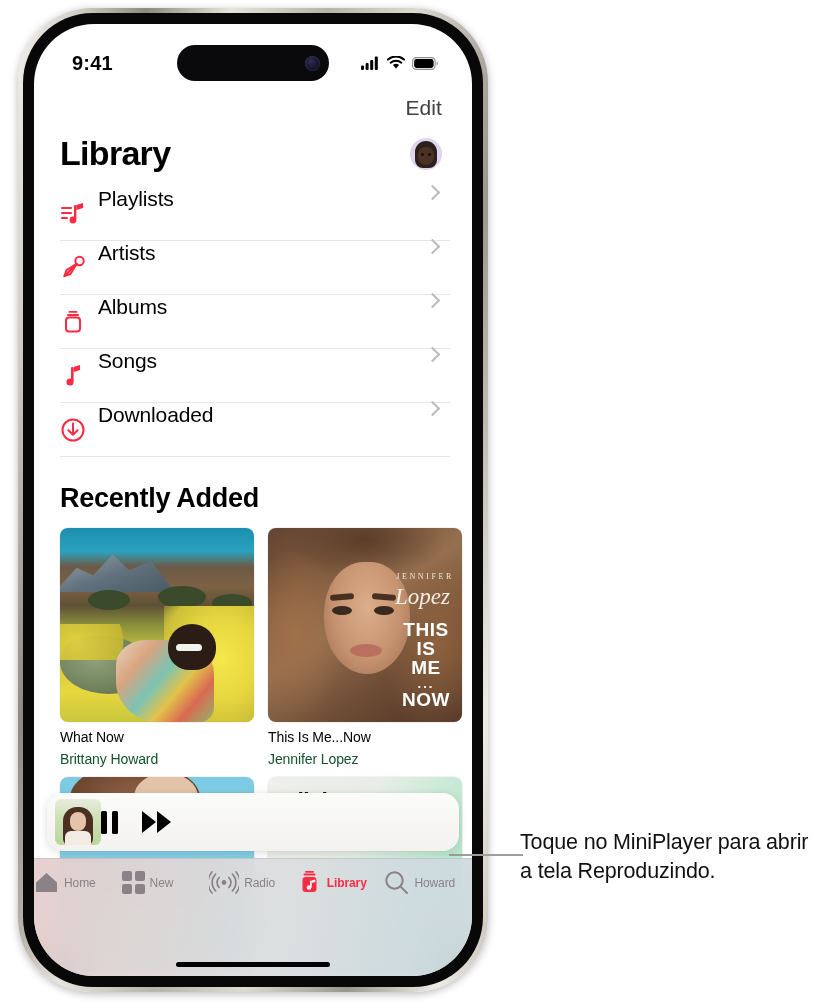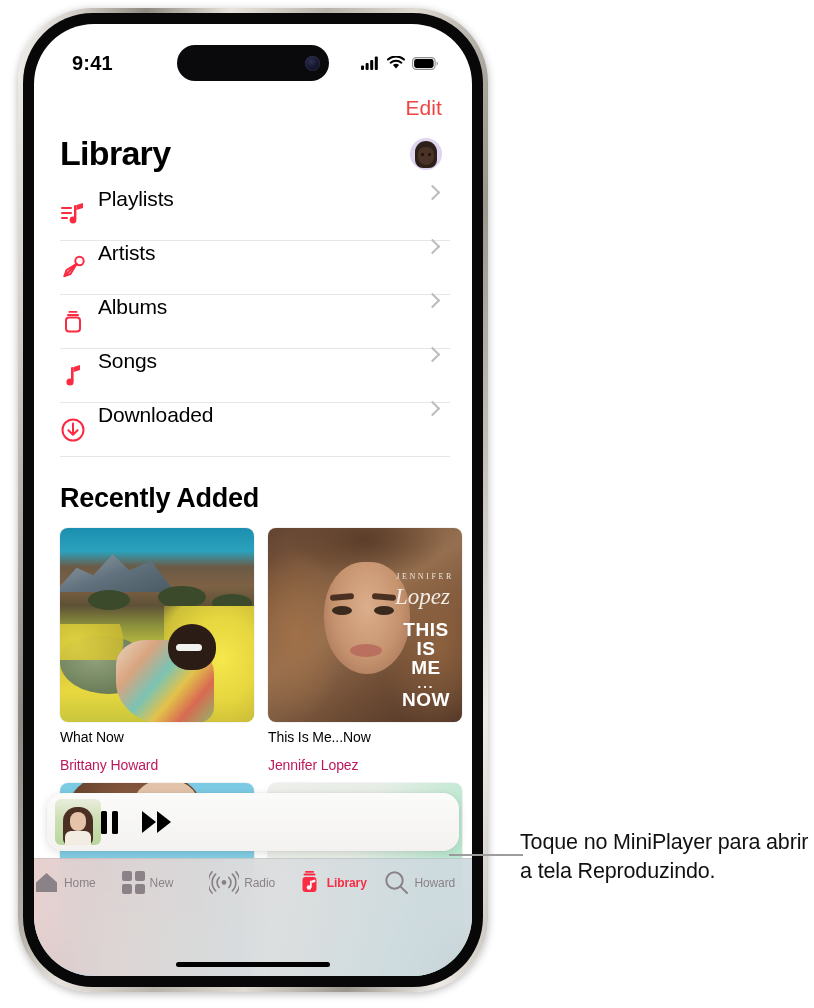--- a/index.html
+++ b/index.html
@@ -62,21 +62,21 @@
     padding-right: 9px;
   }
   #di-cam { width: 15px; height: 15px; border-radius: 50%;
             background: radial-gradient(circle at 40% 35%, #2d3050 0%, #14152a 55%, #08080f 100%);
             box-shadow: inset 0 0 2px #4a4d7a; }
 
   
   #content { position: absolute; inset: 0; padding: 0 0 0 0; }
 
   #edit-row { display: flex; justify-content: flex-end; padding: 72px 30px 0 0; }
-  #edit-btn { color: #ef4444; font-size: 21px; letter-spacing: .1px; cursor: pointer; text-align: right; }
+  #edit-btn { color: #404040; font-size: 21px; letter-spacing: .1px; cursor: pointer; text-align: right; }
 
   #title-row {
     display: flex; align-items: center; justify-content: space-between;
     padding: 14px 30px 0 26px;
   }
   #page-title { font-size: 34px; font-weight: bold; letter-spacing: -.7px; color: #000; }
   #avatar {
     width: 32px; height: 32px; border-radius: 50%;
     background: radial-gradient(circle at 50% 48%, #e4dcf4 0%, #dfd5f1 62%, #cfc3e8 100%);
     overflow: hidden; position: relative; flex: 0 0 auto;
@@ -102,21 +102,21 @@
           border-bottom: 2.2px solid #bcbcc0; transform: rotate(-45deg); margin-right: 12px; }
 
   
   #recent-title { margin: 26px 0 0 26px; font-size: 27px; font-weight: bold; letter-spacing: -.3px; }
   #grid { margin: 14px 0 0 26px; display: grid; grid-template-columns: 194px 194px; gap: 10px 14px; }
   .card { width: 194px; cursor: pointer; }
   .art { width: 194px; height: 194px; border-radius: 8px; overflow: hidden; position: relative;
          box-shadow: 0 0 0 .5px rgba(0,0,0,.10); }
   .c-title { font-size: 14px; font-weight: normal; color: #000; margin-top: 7px; letter-spacing: -.1px;
              white-space: nowrap; overflow: hidden; text-overflow: ellipsis; }
-  .c-sub { font-size: 14px; color: #be185d; margin-top: 12px; letter-spacing: -.1px;
+  .c-sub { font-size: 14px; color: #14532d; margin-top: 6px; letter-spacing: -.1px;
            white-space: nowrap; overflow: hidden; text-overflow: ellipsis; }
 
   
   .art1 { background: linear-gradient(180deg,
       #1c8fb0 0%, #2ba2bd 12%,
       #6b5a46 20%, #7d6144 30%, #5e5136 40%,
       #8a8f3c 50%, #b8b93e 60%,
       #d8c83a 72%, #e8d83f 84%, #c9c63c 100%); }
   .art1 .mtn { position: absolute; left: -5px; top: 22px; width: 120px; height: 42px;
       background: linear-gradient(160deg,#9aa6ad,#60707c 55%,#4a5a63);

